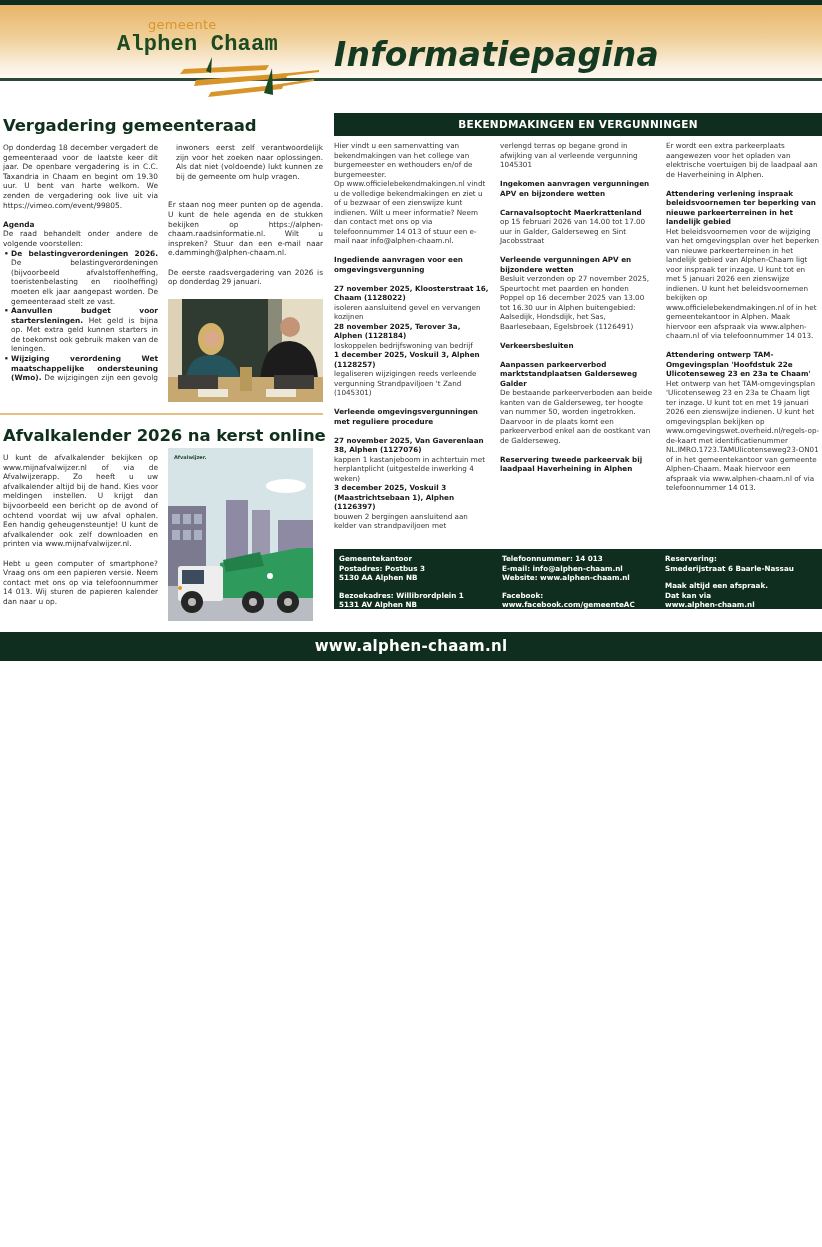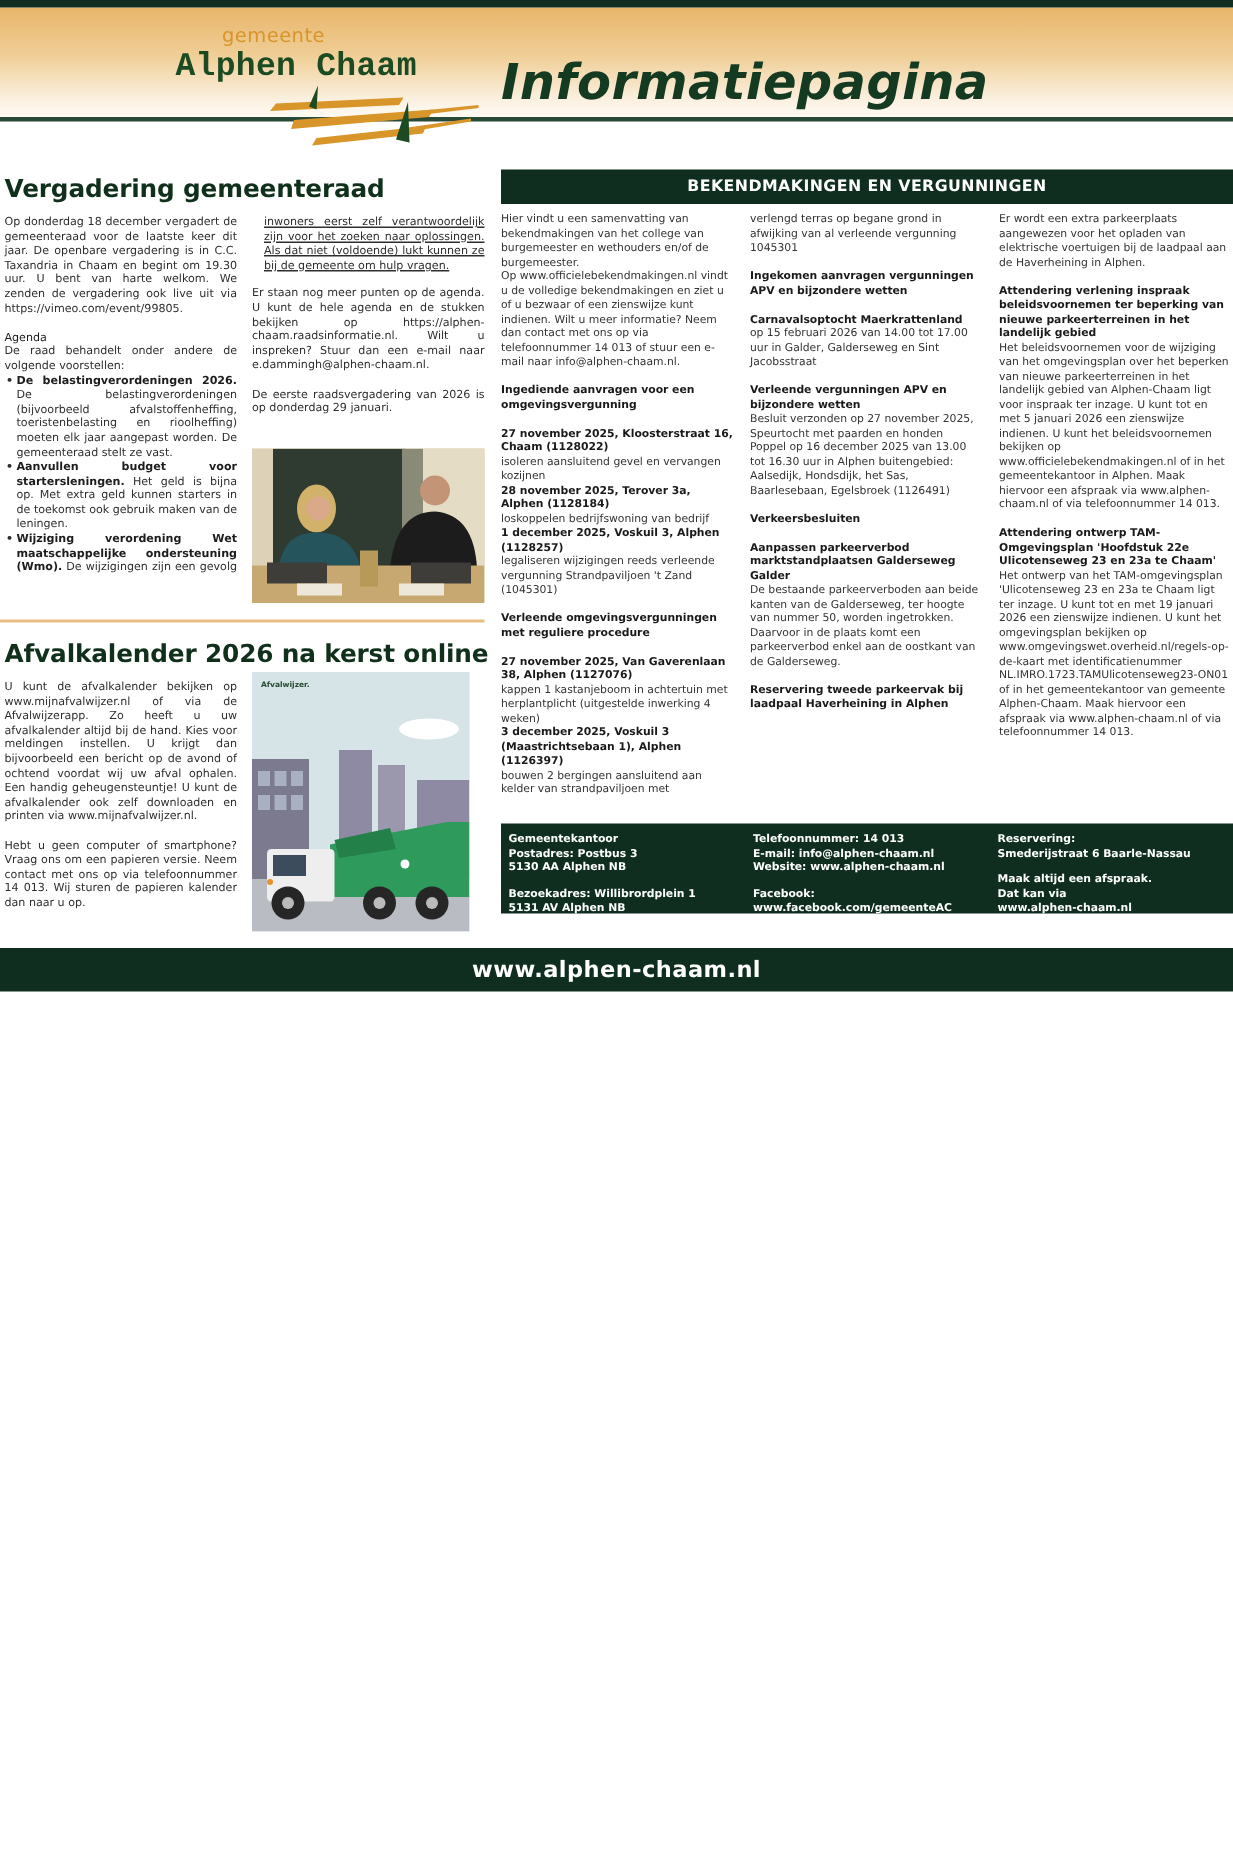--- a/index.html
+++ b/index.html
@@ -22,21 +22,21 @@
     font-size: 33px; color: #143a22; letter-spacing: 0.2px;
   }
 
   .article-title { position: absolute; font-family: "DejaVu Sans", sans-serif; font-weight: bold; color: #10301c; font-size: 16.5px; letter-spacing: -0.1px; }
   .body-text { position: absolute; font-size: 7.4px; line-height: 9.6px; color: #2e2e2e; text-align: justify; }
   .body-text p { margin-bottom: 9.6px; }
   .body-text b { color: #1d1d1d; }
   .body-text ul { list-style: none; }
   .body-text li { position: relative; padding-left: 8px; }
   .body-text li::before { content: "•"; position: absolute; left: 1px; top: 0; font-weight: bold; }
-  .body-text .sub { font-weight: normal; color: #1d1d1d; }
+  .body-text .sub { font-weight: bold; color: #1d1d1d; }
 
   .photo { position: absolute; left: 168px; top: 299px; width: 155px; height: 103px; overflow: hidden; background: #d9c9a6; }
   .divider-gold { position: absolute; left: 0; top: 413px; width: 323px; height: 2px; background: #e7c081; }
 
   .trash { position: absolute; left: 168px; top: 448px; width: 145px; height: 173px; overflow: hidden; background: #d4e1e6; }
 
   .section-bar {
     position: absolute; left: 334px; top: 113px; width: 488px; height: 23px;
     background: #0f2e1f; color: #ffffff; font-weight: bold; font-size: 10.5px;
     text-align: center; line-height: 23px; letter-spacing: 0.3px;
@@ -86,21 +86,21 @@
   <div class="sub">Agenda</div>
   <div>De raad behandelt onder andere de volgende voorstellen:</div>
   <ul>
     <li><b>De belastingverordeningen 2026.</b><span> De belastingverordeningen (bijvoorbeeld afvalstoffenheffing, toeristenbelasting en rioolheffing) moeten elk jaar aangepast worden. De gemeenteraad stelt ze vast.</span></li>
     <li><b>Aanvullen budget voor startersleningen.</b><span> Het geld is bijna op. Met extra geld kunnen starters in de toekomst ook gebruik maken van de leningen.</span></li>
     <li style="height:29px; overflow:hidden;"><b>Wijziging verordening Wet maatschappelijke ondersteuning (Wmo).</b><span> De wijzigingen zijn een gevolg van wijzigingen in de wet. En de wet moet beter aanpassen bij de gedachte dat inwoners eerst zelf verantwoordelijk zijn voor het zoeken naar oplossingen. Als dat niet (voldoende) lukt kunnen ze bij de gemeente om hulp vragen.</span></li>
   </ul>
 </div>
 
 <div class="body-text" style="left:168px; top:143px; width:155px;">
-  <p style="padding-left:8px; margin-bottom:9px;text-decoration:underline;">inwoners eerst zelf verantwoordelijk zijn voor het zoeken naar oplossingen. Als dat niet (voldoende) lukt kunnen ze bij de gemeente om hulp vragen.</p>
+  <p style="padding-left:8px; margin-bottom:19px;">inwoners eerst zelf verantwoordelijk zijn voor het zoeken naar oplossingen. Als dat niet (voldoende) lukt kunnen ze bij de gemeente om hulp vragen.</p>
   <p>Er staan nog meer punten op de agenda. U kunt de hele agenda en de stukken bekijken op https://alphen-chaam.raadsinformatie.nl. Wilt u inspreken? Stuur dan een e-mail naar e.dammingh@alphen-chaam.nl.</p>
   <p>De eerste raadsvergadering van 2026 is op donderdag 29 januari.</p>
 </div>
 
 <div class="photo">
   <svg width="155" height="103" viewBox="0 0 155 103">
     <rect x="0" y="0" width="155" height="103" fill="#ddd2b8"></rect>
     <rect x="14" y="0" width="88" height="80" fill="#2f3a31"></rect>
     <rect x="100" y="0" width="14" height="80" fill="#8a8a78"></rect>
     <rect x="114" y="0" width="41" height="80" fill="#e5dcc6"></rect>

